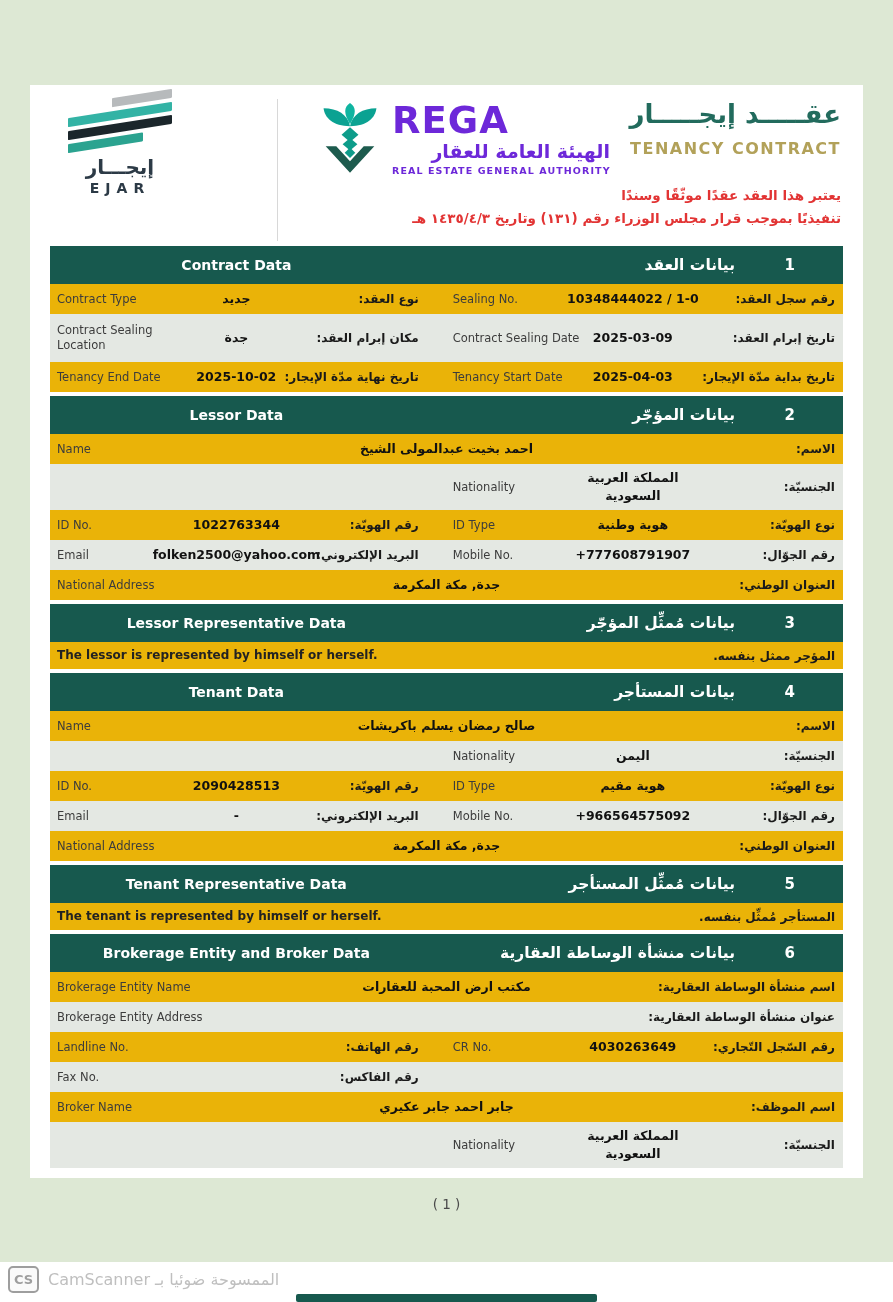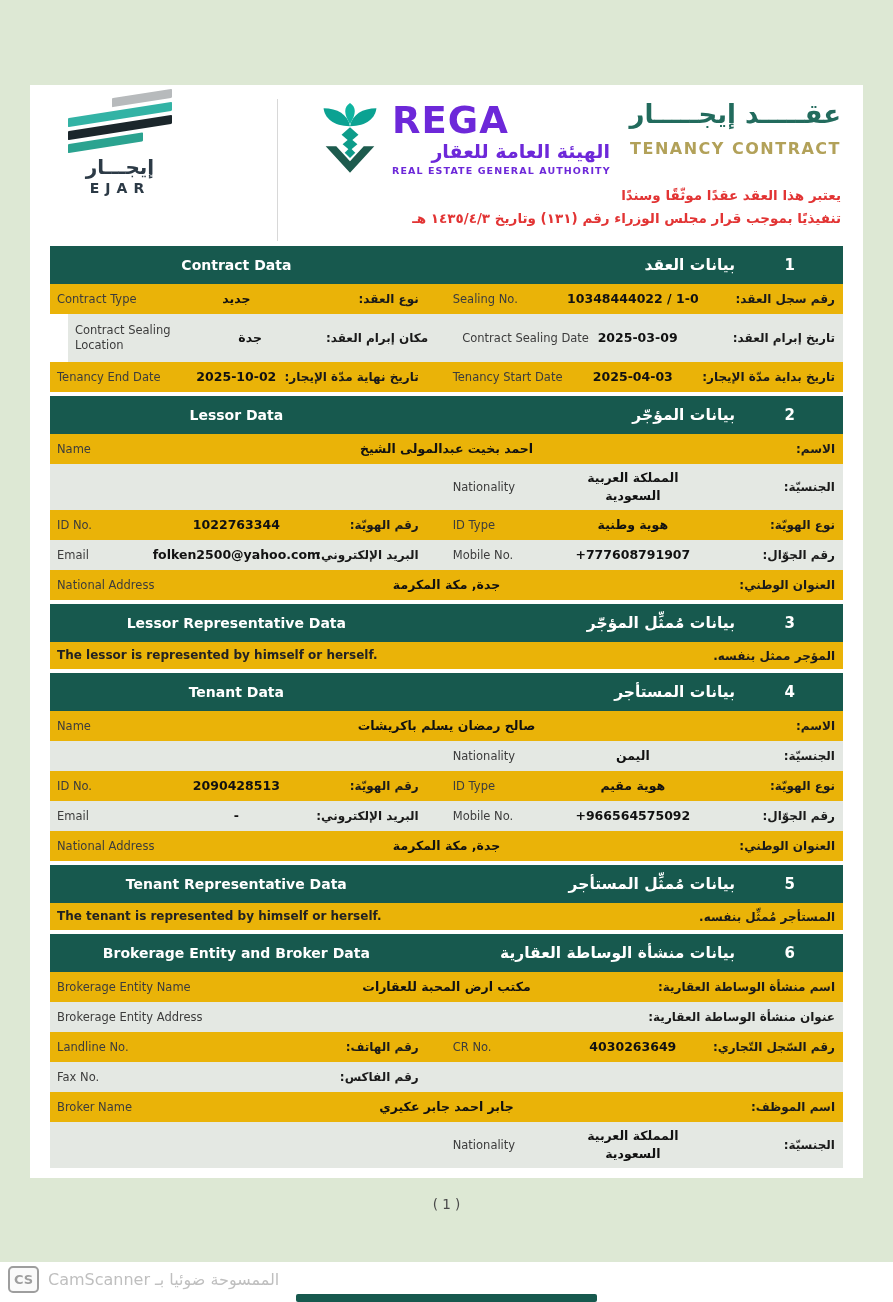--- a/index.html
+++ b/index.html
@@ -44,21 +44,21 @@
   .doc-body { padding:0 20px; }
   .section + .section { margin-top:4px; }
   .sec-hdr { position:relative; height:38px; background:#17594e; color:#ffffff; }
   .sh-en { position:absolute; left:0; top:50%; transform:translateY(-50%); width:47%; text-align:center; font-weight:bold; font-size:14px; }
   .sh-ar { position:absolute; right:108px; top:50%; transform:translateY(-50%); font-weight:bold; font-size:15.5px; direction:rtl; }
   .sh-no { position:absolute; right:48px; top:50%; transform:translateY(-50%); font-weight:bold; font-size:15px; }
 
   .row { position:relative; min-height:30px; background:#eab308; }
   .row.g { background:#e4e8e3; }
   .row.h46 { min-height:46px; }
-  .row.h48 { min-height:48px;margin-left:18px; }
+  .row.h48 { min-height:48px; }
   .row.note { min-height:27px; }
 
   .rowf { display:flex; align-items:center; justify-content:center; }
   .row2 { display:flex; align-items:stretch; }
   .half { position:relative; display:flex; align-items:center; justify-content:center; }
   .half.left  { width:47%; }
   .half.right { width:53%; }
 
   .en { font-size:11.5px; color:#3c3c3c; line-height:1.3; }
   .ar { font-size:12px; font-weight:bold; color:#1a1a1a; direction:rtl; }

